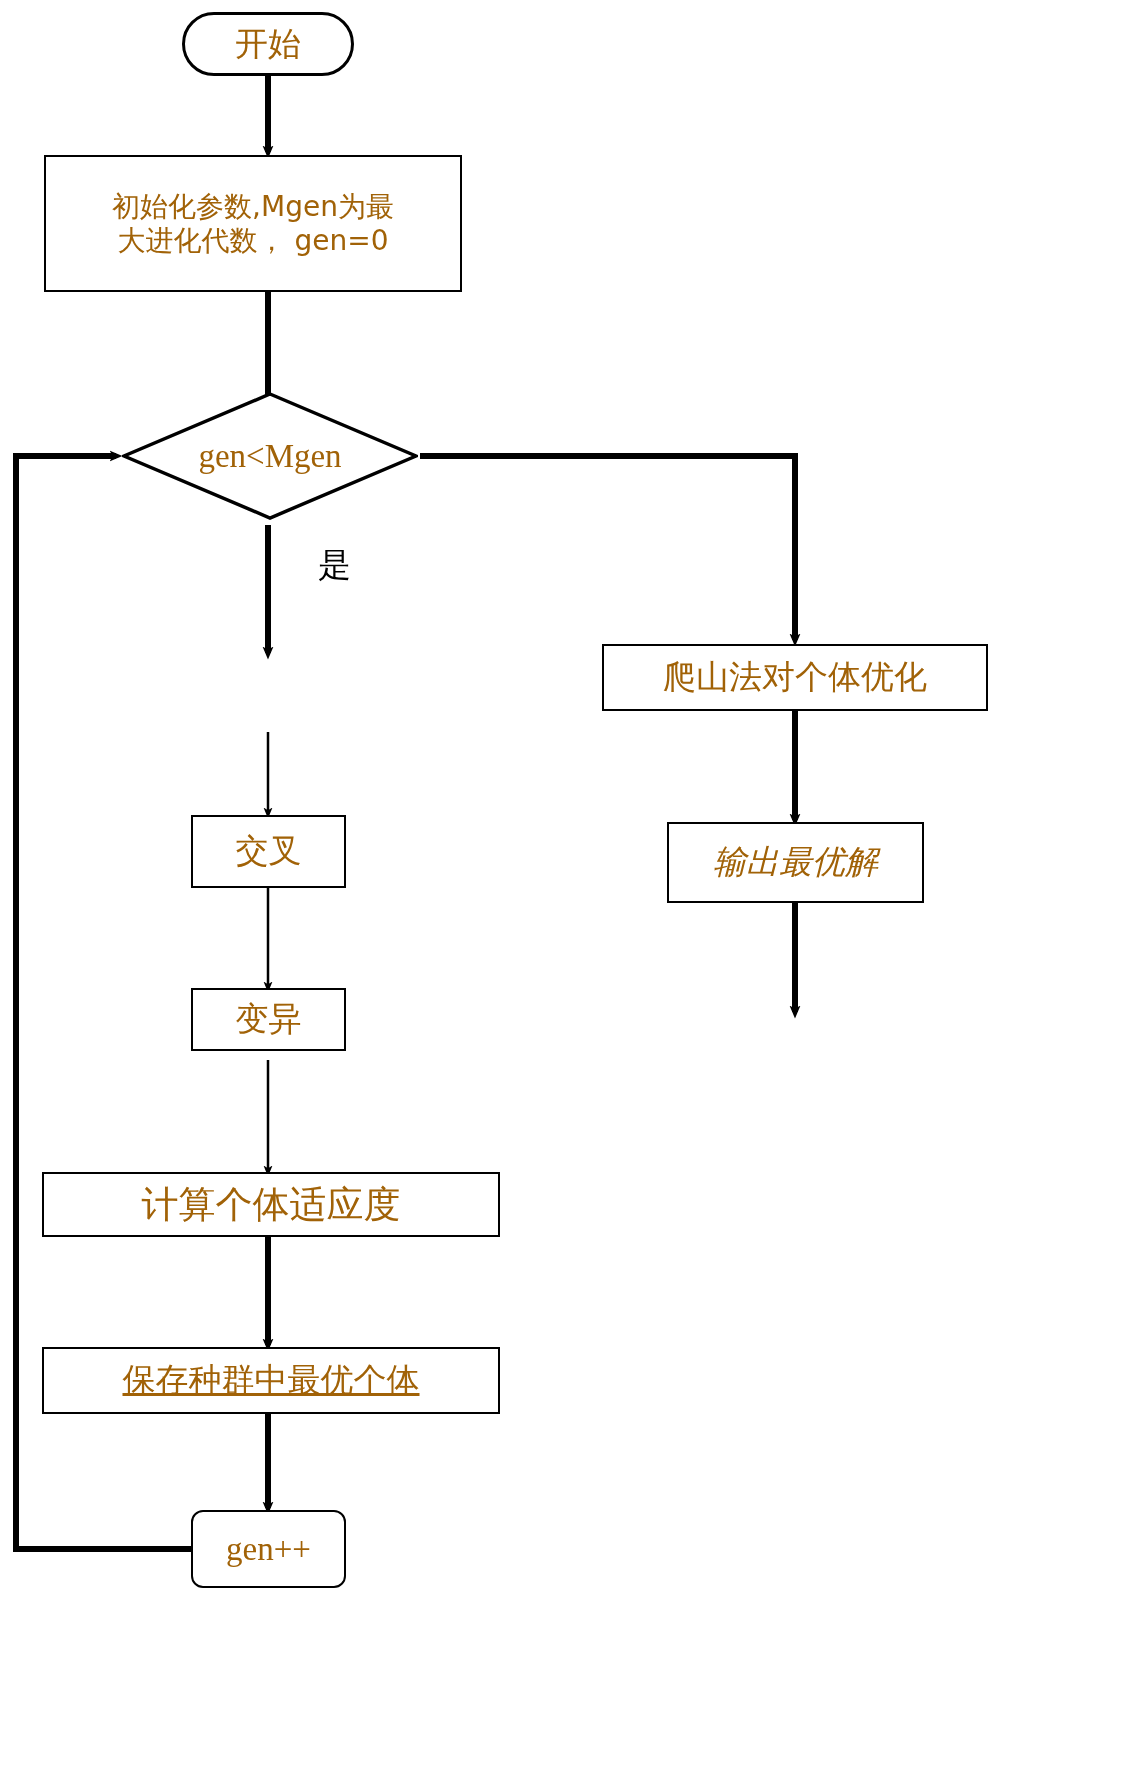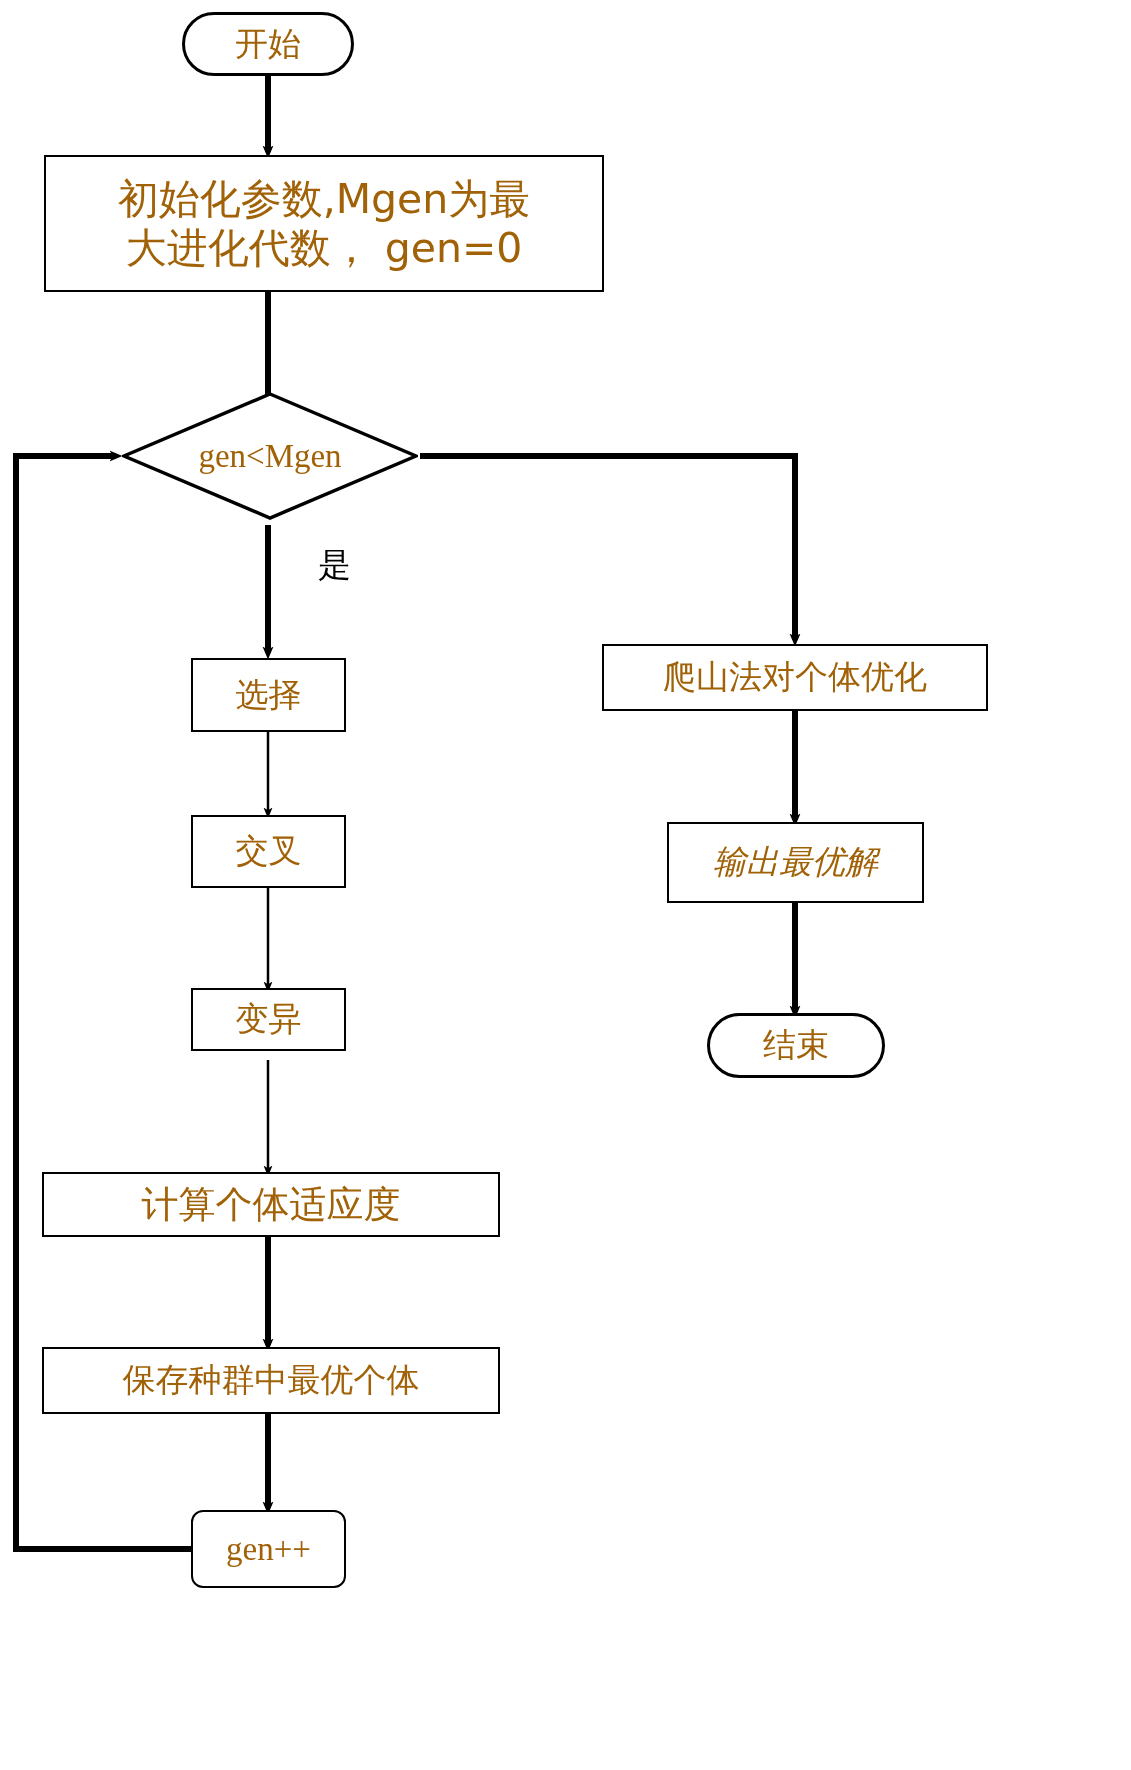--- a/index.html
+++ b/index.html
@@ -103,43 +103,41 @@
 
     <polyline points="420,456 795,456 795,640" fill="none" stroke="#000000" stroke-width="6" marker-end="url(#arrowThick)"></polyline>
 
     <line x1="795" y1="711" x2="795" y2="820" stroke="#000000" stroke-width="6" marker-end="url(#arrowThick)"></line>
 
     <line x1="795" y1="903" x2="795" y2="1012" stroke="#000000" stroke-width="6" marker-end="url(#arrowThick)"></line>
   </svg>
 
   <div class="node terminator cjk" style="left:182px; top:12px; width:172px; height:64px; font-size:33px;">开始</div>
 
-  <div class="node process cjk" style="left:44px; top:155px; width:560px; height:137px; font-size:41px; padding:4px 10px;">初始化参数,Mgen为最
+  <div class="node process cjk" style="left:44px; top:155px; width:418px; height:137px; font-size:28px; padding:4px 10px;">初始化参数,Mgen为最
 大进化代数， gen=0</div>
 
   <div class="node decision" style="left:122px; top:392px; width:296px; height:128px;">
     <svg class="diamond-svg" width="296" height="128" viewBox="0 0 296 128" xmlns="http://www.w3.org/2000/svg">
       <polygon points="148,2 294,64 148,126 2,64" fill="#ffffff" stroke="#000000" stroke-width="3.5"></polygon>
     </svg>
     <span class="decision-label" style="font-size:33px;">gen&lt;Mgen</span>
   </div>
 
   <div class="edge-label" style="left:318px; top:548px; font-size:33px;">是</div>
 
-  <div class="node process cjk" style="left:191px; top:658px; width:155px; height:74px; font-size:33px;">选择</div>
 
   <div class="node process cjk" style="left:191px; top:815px; width:155px; height:73px; font-size:33px;">交叉</div>
 
   <div class="node process cjk" style="left:191px; top:988px; width:155px; height:63px; font-size:33px;">变异</div>
 
   <div class="node process cjk" style="left:42px; top:1172px; width:458px; height:65px; font-size:37px;">计算个体适应度</div>
 
-  <div class="node process cjk" style="left:42px; top:1347px; width:458px; height:67px; font-size:33px;">保存种群中最优个体</div>
+  <div class="node process cjk" style="left:42px; top:1347px; width:458px; height:67px; font-size:33px;text-decoration:underline;">保存种群中最优个体</div>
 
   <div class="node process" style="left:191px; top:1510px; width:155px; height:78px; font-size:33px;border-radius:12px;">gen++</div>
 
   <div class="node process cjk" style="left:602px; top:644px; width:386px; height:67px; font-size:33px;">爬山法对个体优化</div>
 
   <div class="node process cjk" style="left:667px; top:822px; width:257px; height:81px; font-size:33px;font-style:italic;">输出最优解</div>
 
-  <div class="node terminator cjk" style="left:707px; top:1013px; width:178px; height:65px; font-size:33px;">结束</div>
 
 </div>
 
 </body></html>

